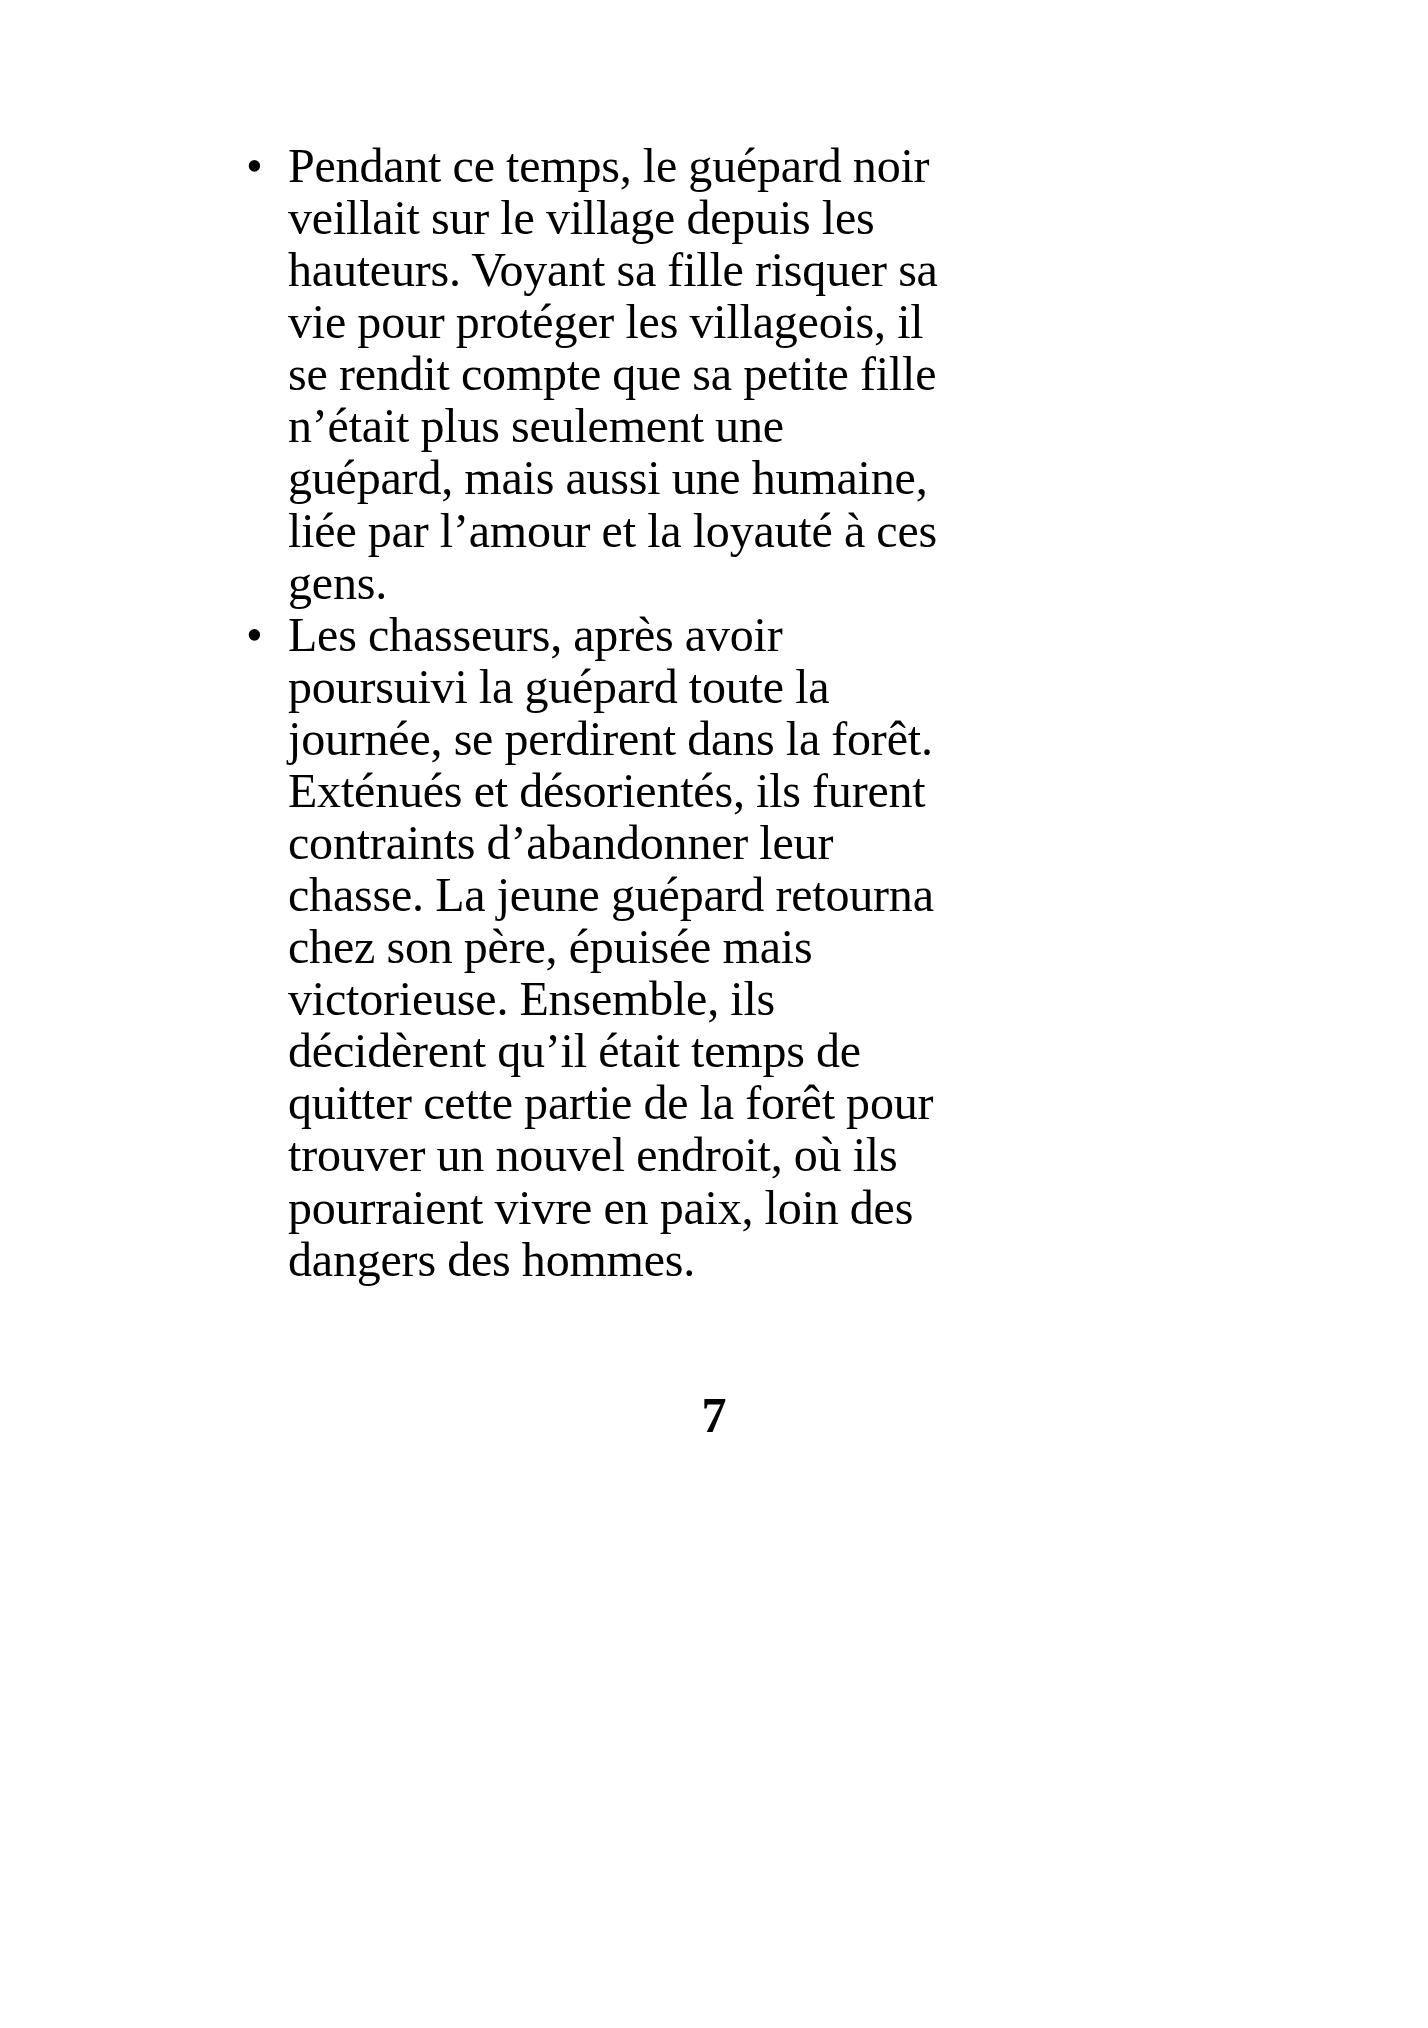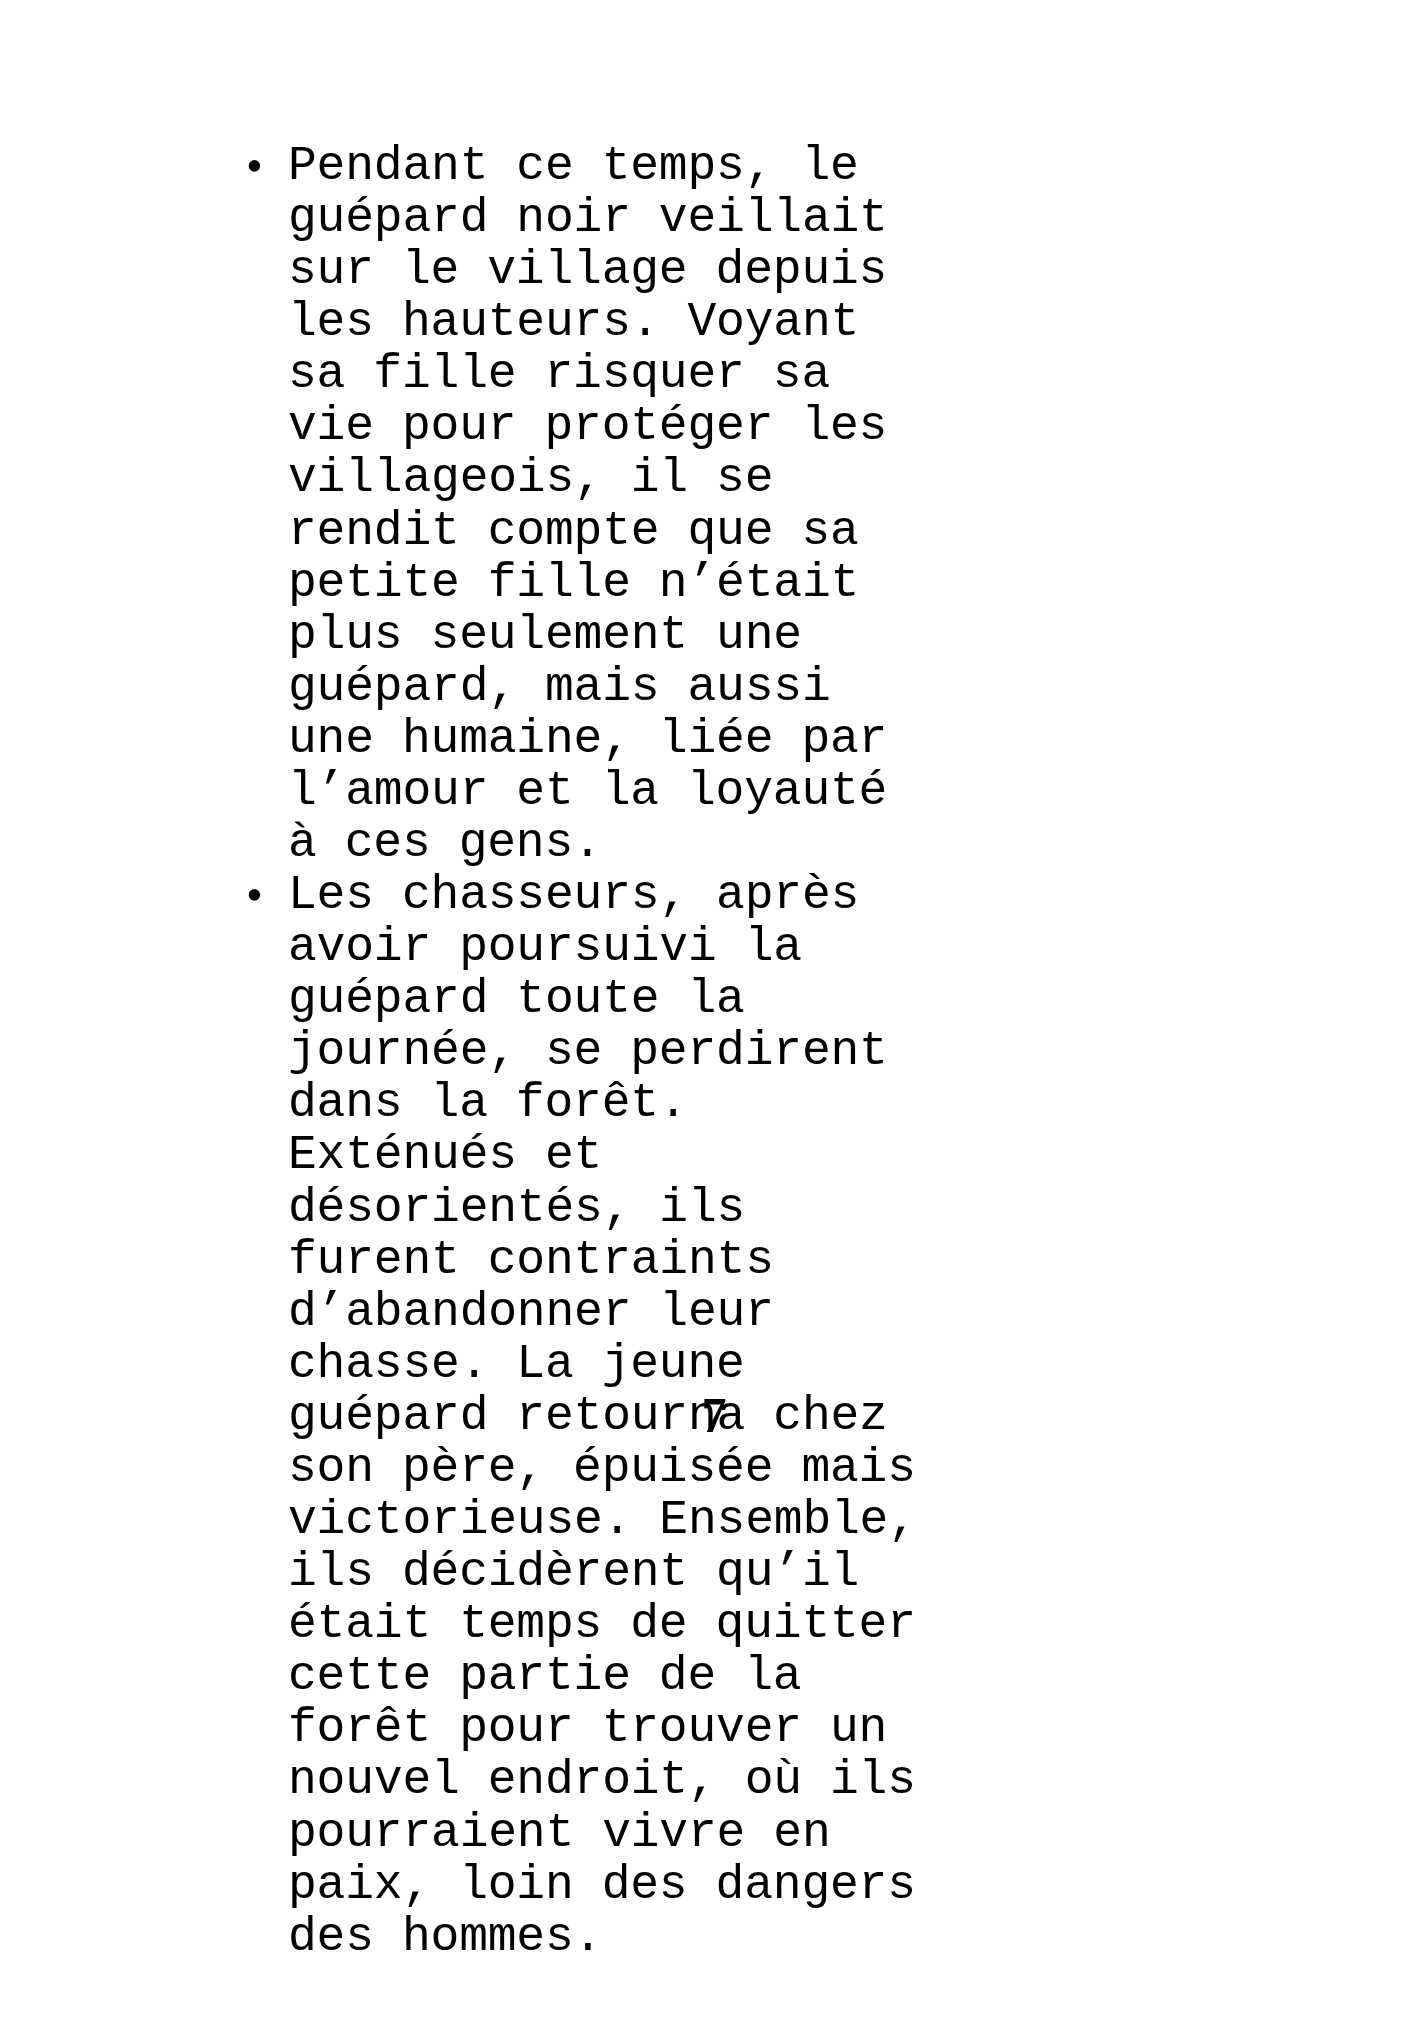--- a/index.html
+++ b/index.html
@@ -51,21 +51,20 @@
     left: 8px;
     top: 0;
     width: 28px;
     font-size: 48px;
     line-height: 1.085;
     text-align: left;
   }
 
   li.bullet-item .bullet-text {
     display: block;
-    font-family: Liberation Mono, monospace;
   }
 
   .page-number {
     position: absolute;
     left: 0;
     right: 0;
     top: 1390px;
     text-align: center;
     font-size: 50px;
     font-weight: 700;

